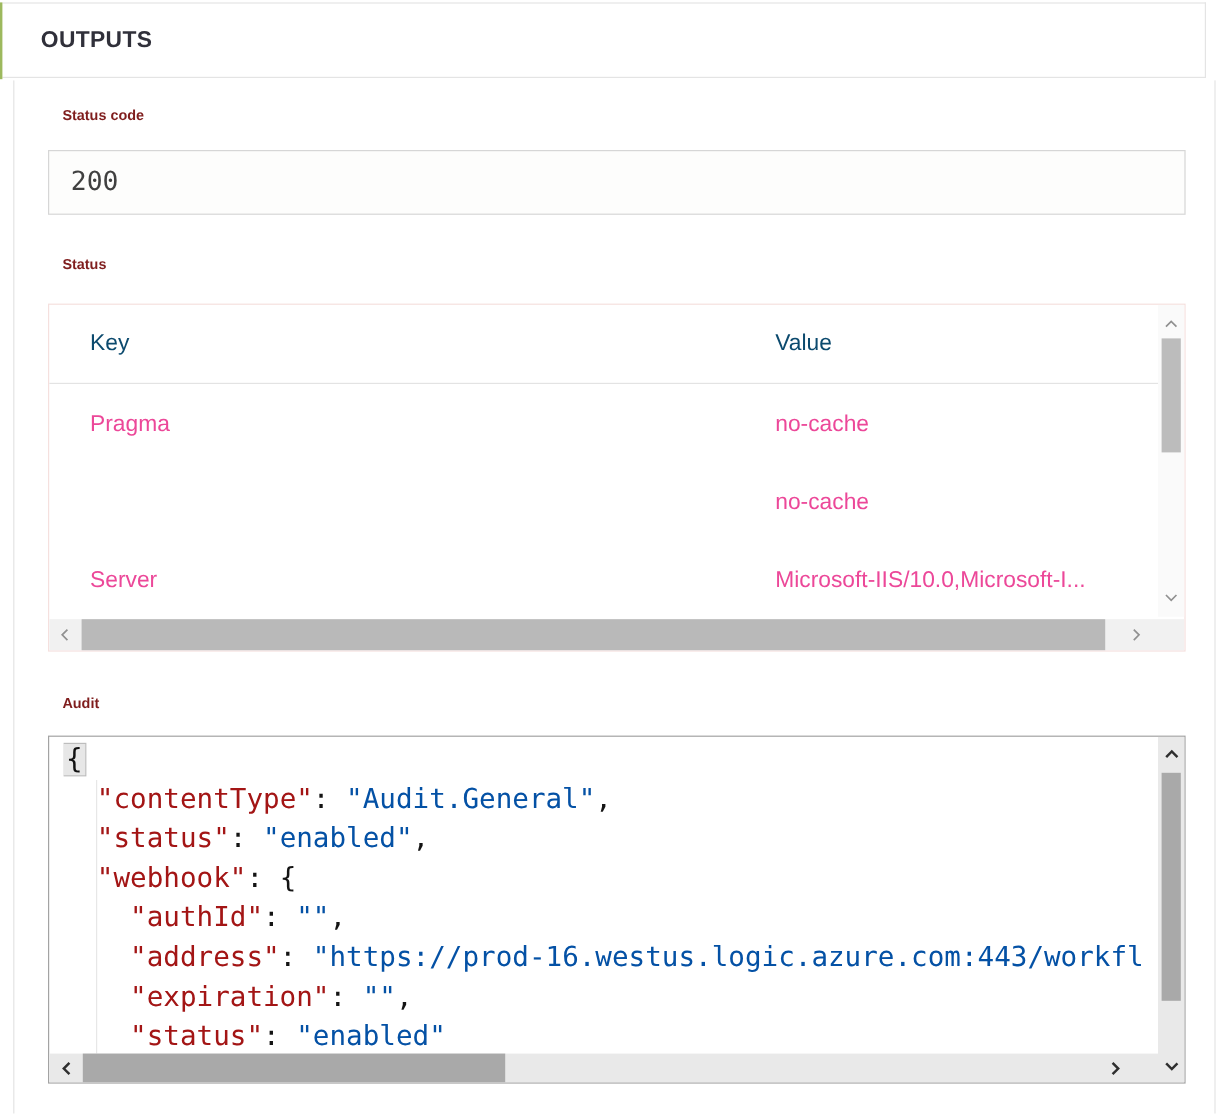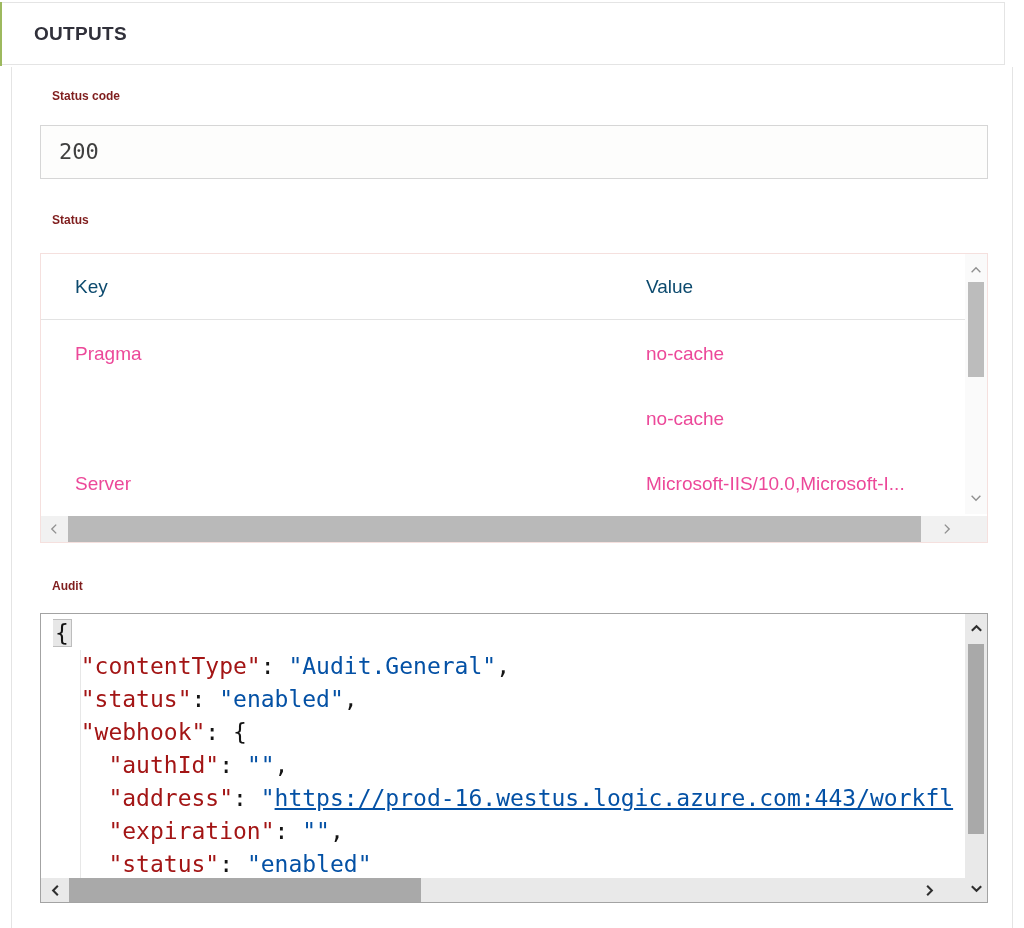--- a/index.html
+++ b/index.html
@@ -90,21 +90,21 @@
   .code{
     position:absolute;left:12px;top:3px;right:22px;height:268px;
     font-family:"DejaVu Sans Mono","Liberation Mono",monospace;
     font-size:23px;line-height:33px;white-space:pre;overflow:hidden;color:#1e1e1e;
   }
   .cline{height:33px;}
   .tok-key{color:#a31515;}
   .tok-string{color:#0451a5;}
   .tok-punc{color:#141414;}
   .tok-plain{color:#141414;}
-  .tok-link{color:#0451a5;text-decoration:underline;cursor:pointer;}
+  .tok-link{color:#0451a5;cursor:pointer;}
   .tok-brace{
     color:#111;background:#e7e7e7;outline:1px solid #bdbdbd;padding:0 2px;
   }
   .indent-guide{
     position:absolute;left:39px;top:36px;width:1px;height:228px;background:#e7e7e7;
   }
   
   .editor .vscroll{
     position:absolute;right:0;top:0;width:22px;height:288px;background:#e9e9e9;
   }

